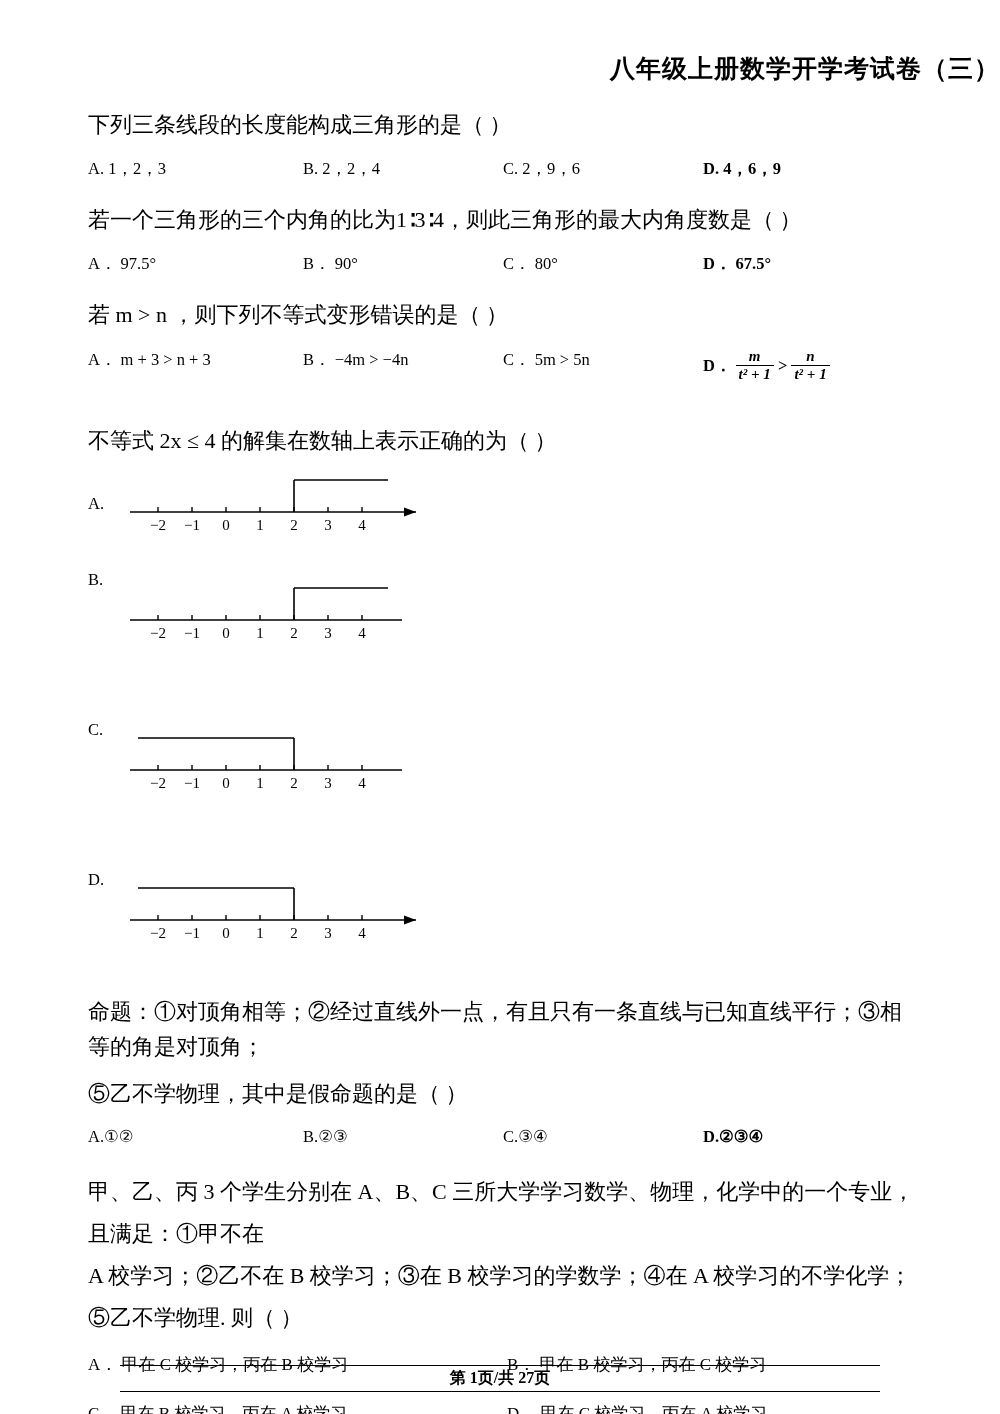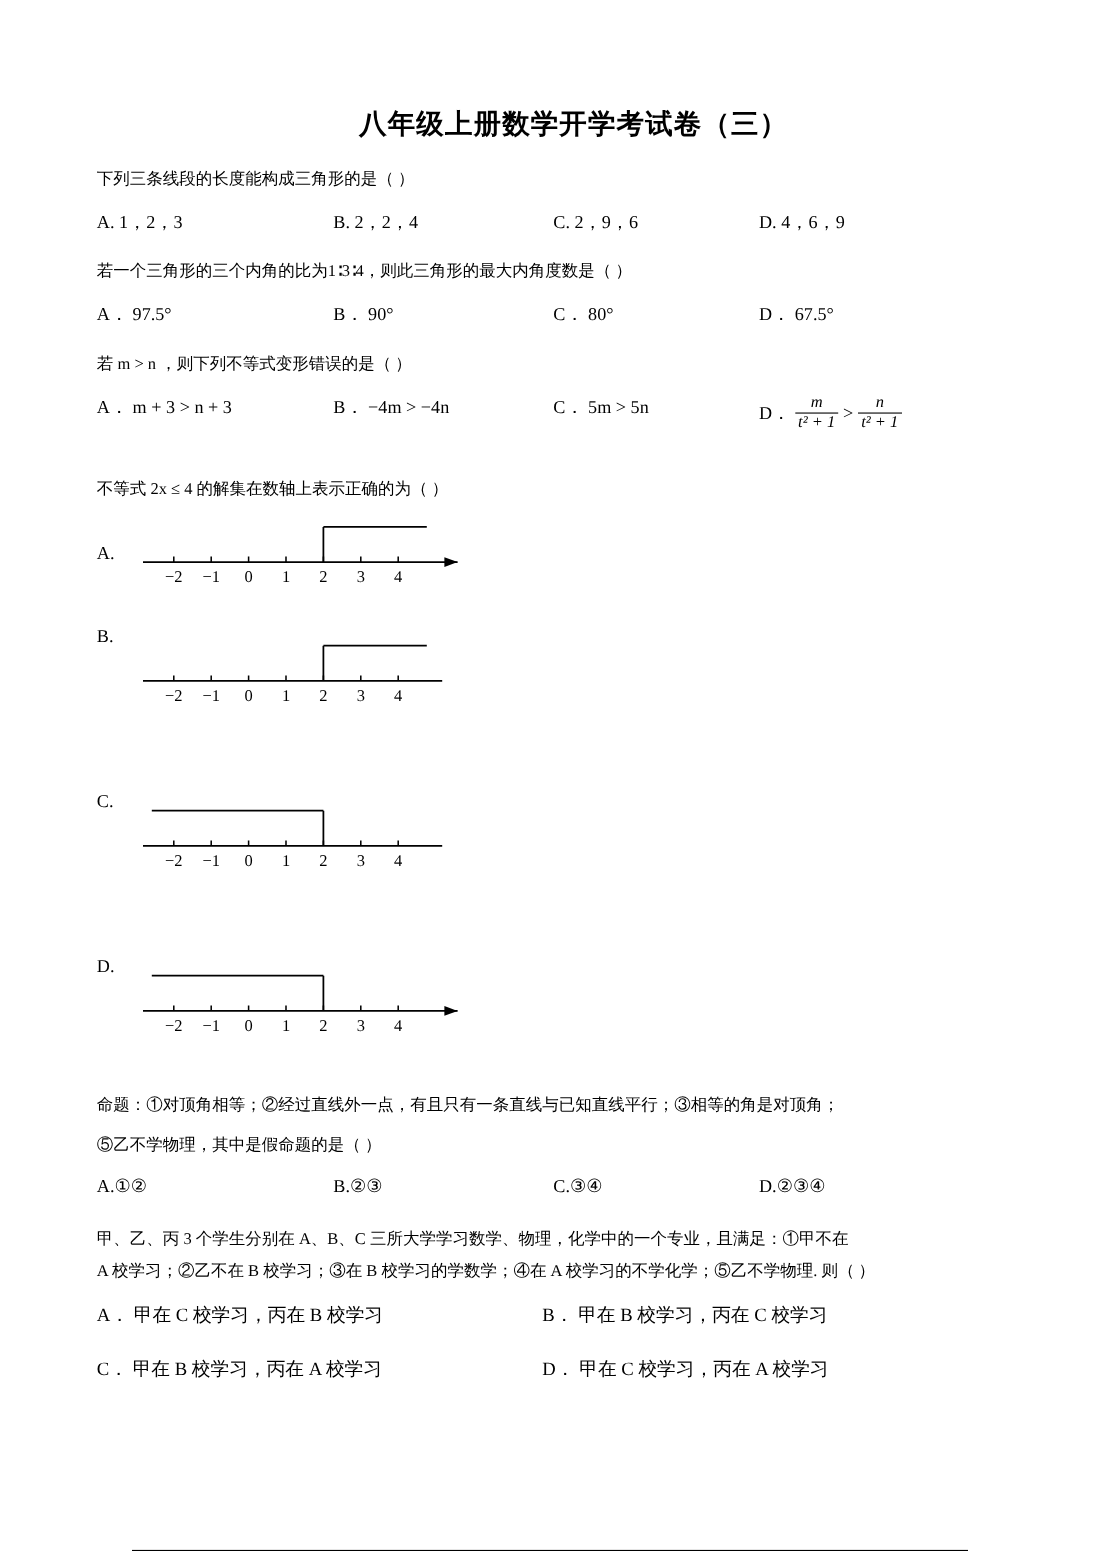--- a/index.html
+++ b/index.html
@@ -16,38 +16,38 @@
     overflow: hidden;
   }
   .page {
     width: 1000px;
     height: 1414px;
     position: relative;
     padding: 0;
     box-sizing: border-box;
   }
   .doc-title {
-    text-align: center;
+    text-align: right;
     font-size: 25px;
     font-weight: bold;
     font-family: "Liberation Serif", "DejaVu Serif", serif;
-    margin-top: 96px;
+    margin-top: 52px;
     margin-bottom: 0;
     letter-spacing: 1px;
     padding-left: 43px;
   }
   .section-title {
     font-size: 19px;
     font-weight: bold;
     margin: 30px 0 0 88px;
     letter-spacing: 0.5px;
   }
   .q {
     margin: 22px 0 0 88px;
-    font-size: 15px;
+    font-size: 22px;
     line-height: 1.6;
     width: 830px;
   }
   .q-text {
     display: block;
   }
   .opts {
     margin: 16px 0 0 88px;
     width: 830px;
     position: relative;
@@ -55,21 +55,21 @@
     height: 22px;
   }
   .opt {
     position: absolute;
     top: 0;
     white-space: nowrap;
   }
   .opt.a { left: 0px; }
   .opt.b { left: 215px; }
   .opt.c { left: 415px; }
-  .opt.d { left: 602px; }
+  .opt.d { left: 615px; font-weight: bold; }
   .opts.tall { height: 46px; }
   .mi { font-style: italic; font-family: "Liberation Serif", "DejaVu Serif", serif; }
   .frac {
     display: inline-block;
     vertical-align: middle;
     text-align: center;
     font-size: 15px;
     line-height: 1.15;
     position: relative;
     top: -1px;
@@ -111,21 +111,21 @@
   }
   .q6 { line-height: 1.9; }
   .sub-opts {
     margin: 14px 0 0 88px;
     width: 830px;
     position: relative;
     font-size: 17px;
   }
   .sub-opts .row { position: relative; height: 30px; }
   .sub-opts .left { position: absolute; left: 0; }
-  .sub-opts .right { position: absolute; left: 405px; }
+  .sub-opts .right { position: absolute; left: 419px; }
 </style>
 </head>
 <body>
 
 <div class="page">
 
   <h1 class="doc-title">八年级上册数学开学考试卷（三）</h1>
 
 
   <div class="q">

